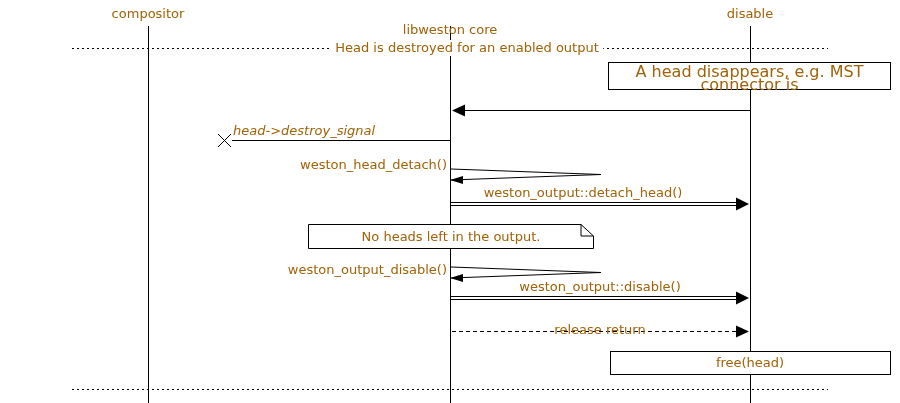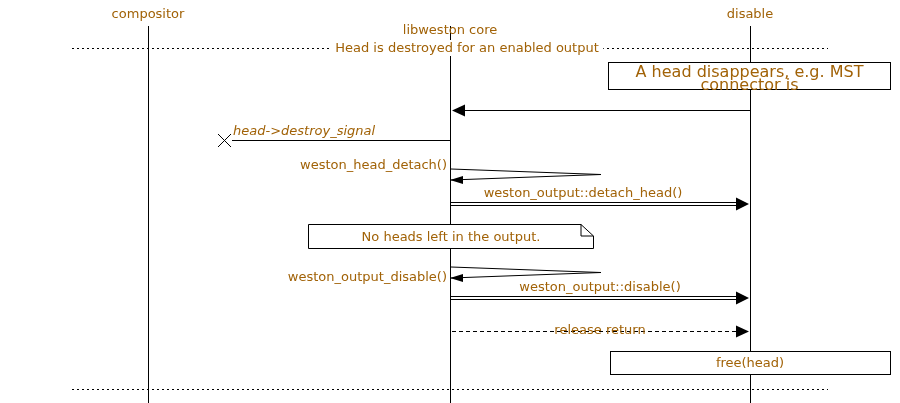--- a/index.html
+++ b/index.html
@@ -105,21 +105,21 @@
 
 
   <div class="label" style="left:233px; top:123px;font-style:italic;">head-&gt;destroy_signal</div>
 
   <div class="label" style="right:453px; top:157px;">weston_head_detach()</div>
 
   <div class="label center" style="left:564px; top:185px;margin-left:19px;">weston_output::detach_head()</div>
 
   <div class="label center" style="left:451px; top:229px;">No heads left in the output.</div>
 
-  <div class="label" style="right:453px; top:269px;">weston_output_disable()</div>
+  <div class="label" style="right:453px; top:262px;">weston_output_disable()</div>
 
   <div class="label center" style="left:600px; top:279px;">weston_output::disable()</div>
 
   <div class="label center" style="left:600px; top:322px;">release return</div>
 
   <div class="label center" style="left:750px; top:355px;">free(head)</div>
 
 </div>
 
 </body></html>

